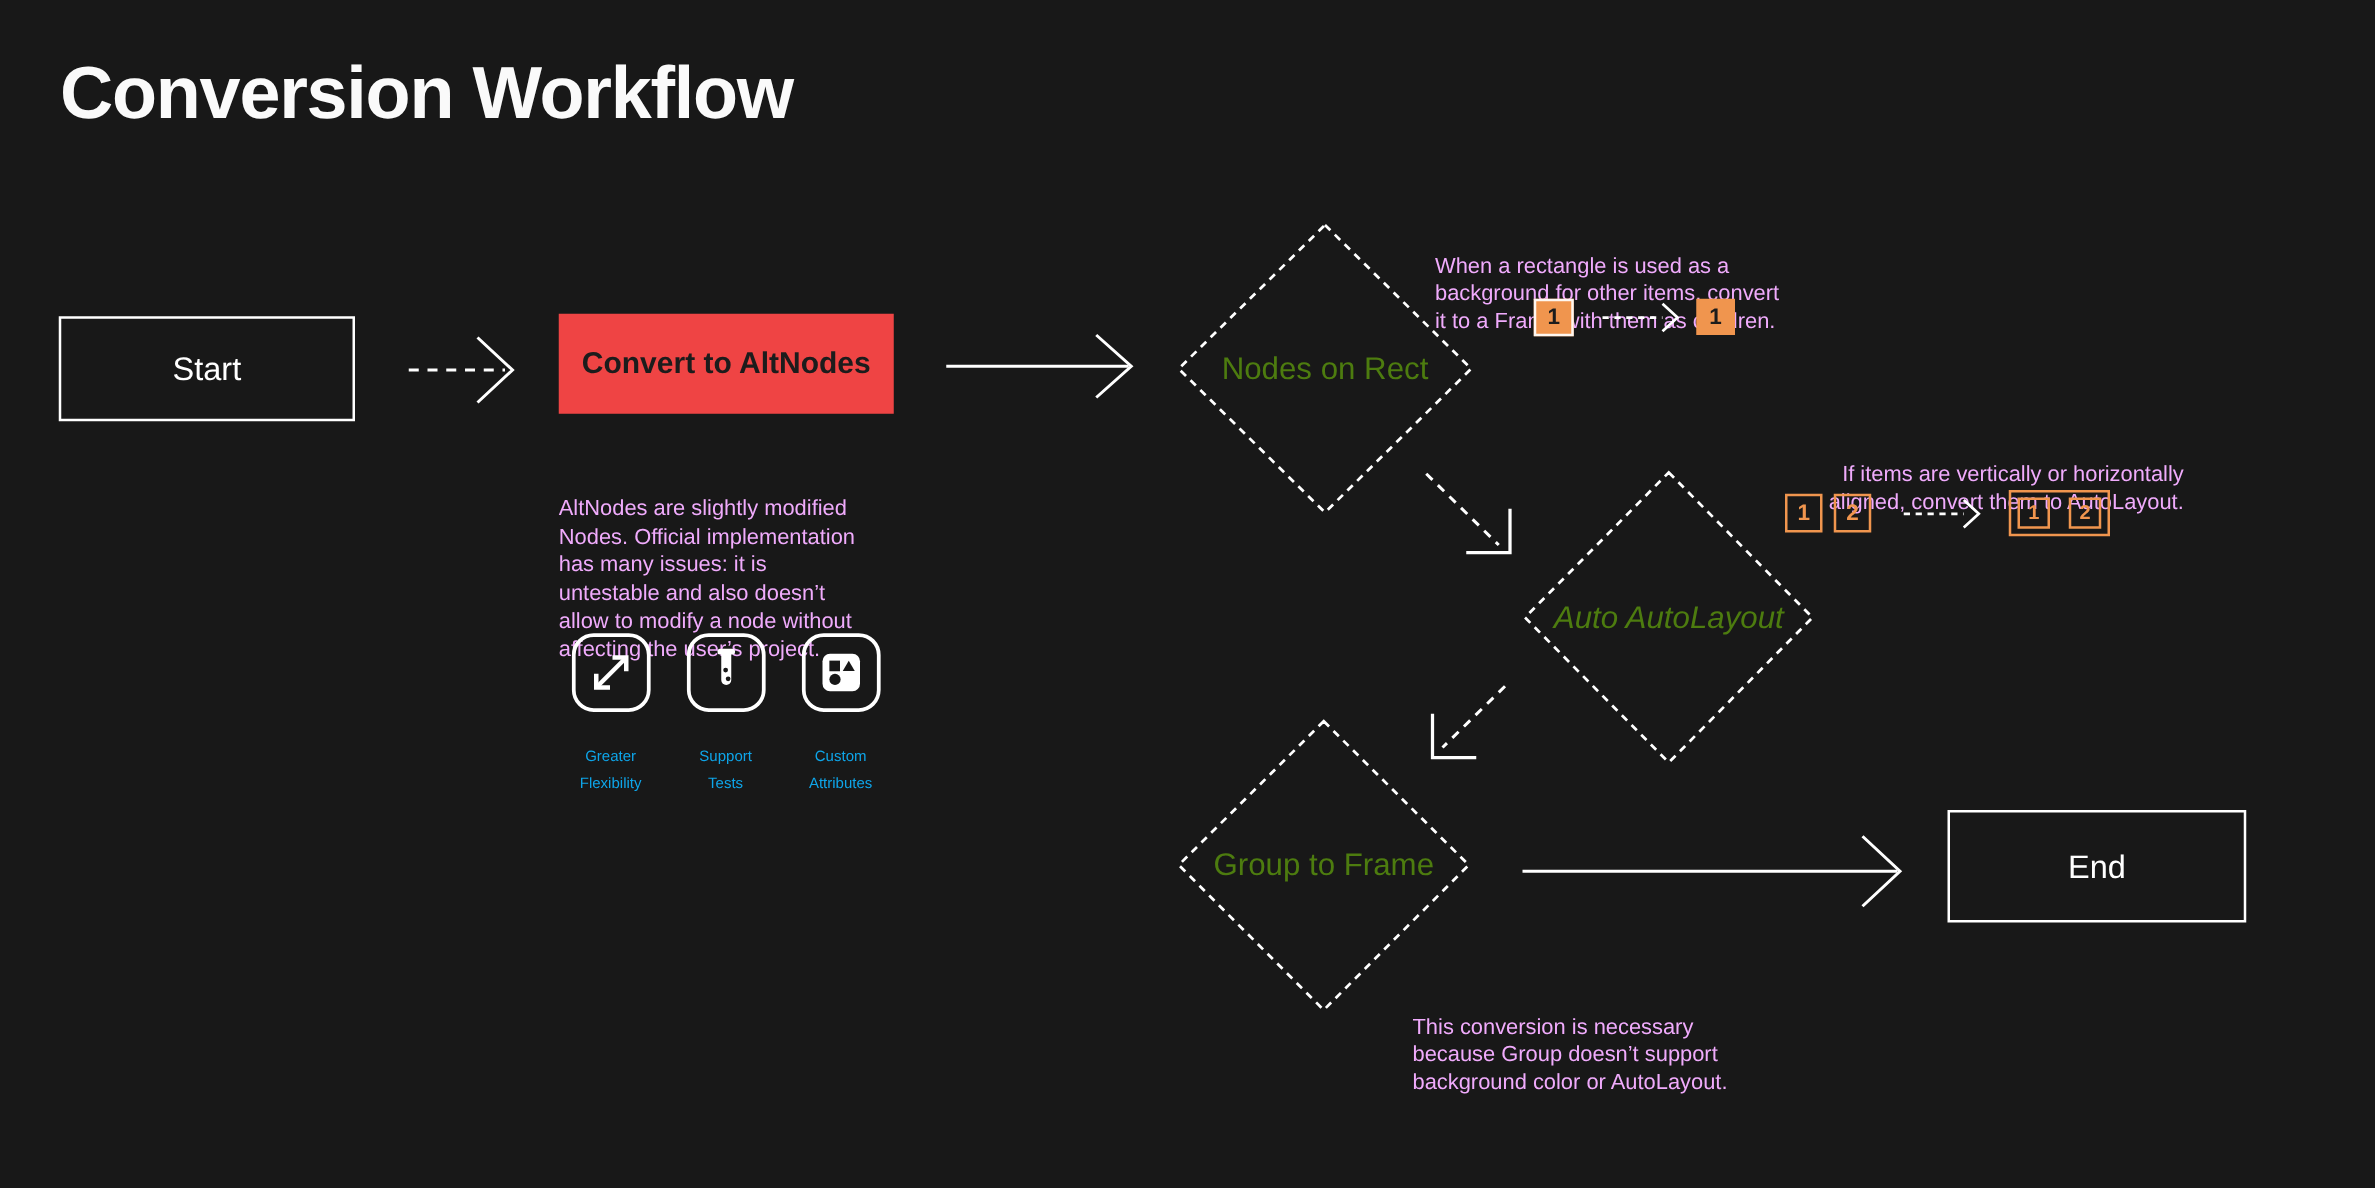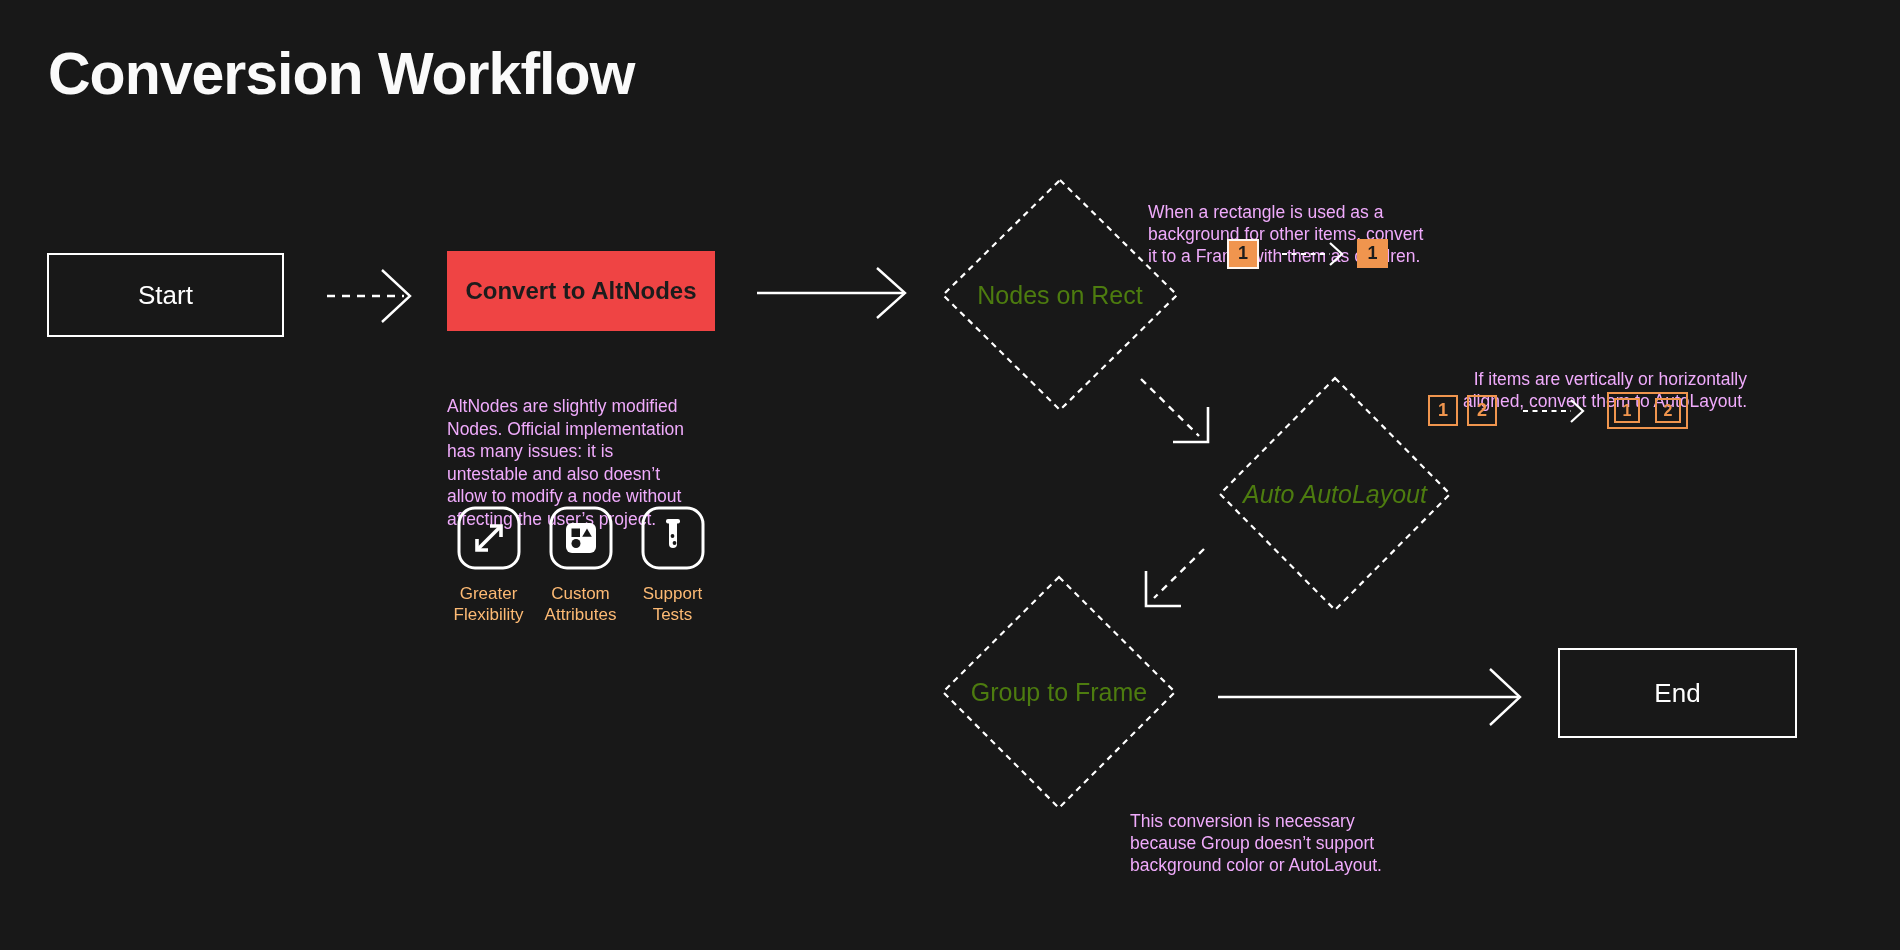--- a/index.html
+++ b/index.html
@@ -41,21 +41,21 @@
   }
   .note.altnodes{left:447px;top:349px;width:320px;}
   .note.a1{left:1148px;top:155px;width:345px;line-height:22px;}
   .note.a2{left:1402px;top:322px;width:345px;line-height:22px;text-align:right;}
   .note.a3{left:1130px;top:764px;width:330px;line-height:22px;}
 
   .features{position:absolute;left:443px;top:506px;display:flex;}
   .feature{width:91px;text-align:center;}
   .feature + .feature{margin-left:1px;}
   .feature .ic{display:block;margin:0 auto;}
-  .feature .lbl{margin-top:13px;font-size:17px;line-height:21px;color:#fdba74;}
+  .feature .lbl{margin-top:25px;font-size:12px;line-height:21px;color:#0ea5e9;}
 
   .chip-row{position:absolute;display:flex;align-items:center;height:31px;}
   .chip-row.r1{left:1227px;top:238px;}
   .chip-row.r2{left:1428px;top:395px;}
   .chip{
     display:flex;align-items:center;justify-content:center;box-sizing:border-box;
     font-weight:700;font-size:18px;
   }
   .chip.filled{width:31px;height:29px;background:#F0954E;color:#1C1C1C;}
   .chip.filled.bordered{width:32px;height:30px;border:2px solid rgba(255,255,255,.92);}
@@ -132,38 +132,38 @@
         <line x1="21" y1="43" x2="43" y2="21" stroke="#FFFFFF" stroke-width="3.6"></line>
         <polyline points="33,20 44,20 44,31" fill="none" stroke="#FFFFFF" stroke-width="3.6"></polyline>
         <polyline points="31,44 20,44 20,33" fill="none" stroke="#FFFFFF" stroke-width="3.6"></polyline>
       </svg>
       <div class="lbl pre">Greater
 Flexibility</div>
     </div>
     <div class="feature">
       <svg class="ic" width="64" height="64" viewBox="0 0 64 64">
         <rect x="2" y="2" width="60" height="60" rx="16" fill="none" stroke="#FFFFFF" stroke-width="3"></rect>
+        <rect x="25" y="13" width="14" height="4.5" rx="2" fill="#FFFFFF"></rect>
+        <path d="M28,17 v21 a4,4 0 0 0 8,0 v-21 z" fill="#FFFFFF"></path>
+        <circle cx="31.5" cy="30" r="1.9" fill="#181818"></circle>
+        <circle cx="33.5" cy="37" r="1.9" fill="#181818"></circle>
+      </svg>
+      <div class="lbl pre">Support
+Tests</div>
+    </div>
+    <div class="feature">
+      <svg class="ic" width="64" height="64" viewBox="0 0 64 64">
+        <rect x="2" y="2" width="60" height="60" rx="16" fill="none" stroke="#FFFFFF" stroke-width="3"></rect>
         <rect x="17" y="17" width="30" height="30" rx="6" fill="#FFFFFF"></rect>
         <rect x="22.5" y="22.5" width="8.5" height="8.5" fill="#181818"></rect>
         <path d="M38,22.5 L42.8,30.8 L33.2,30.8 Z" fill="#181818"></path>
         <circle cx="27" cy="37.5" r="4.5" fill="#181818"></circle>
       </svg>
       <div class="lbl pre">Custom
 Attributes</div>
-    </div>
-    <div class="feature">
-      <svg class="ic" width="64" height="64" viewBox="0 0 64 64">
-        <rect x="2" y="2" width="60" height="60" rx="16" fill="none" stroke="#FFFFFF" stroke-width="3"></rect>
-        <rect x="25" y="13" width="14" height="4.5" rx="2" fill="#FFFFFF"></rect>
-        <path d="M28,17 v21 a4,4 0 0 0 8,0 v-21 z" fill="#FFFFFF"></path>
-        <circle cx="31.5" cy="30" r="1.9" fill="#181818"></circle>
-        <circle cx="33.5" cy="37" r="1.9" fill="#181818"></circle>
-      </svg>
-      <div class="lbl pre">Support
-Tests</div>
     </div>
   </div>
 
   <div class="diamond-label d1">Nodes on Rect</div>
   <div class="diamond-label d2">Auto AutoLayout</div>
   <div class="diamond-label d3">Group to Frame</div>
 
   <div class="note a1 pre">When a rectangle is used as a
 background for other items, convert
 it to a Frame with them as children.</div>

